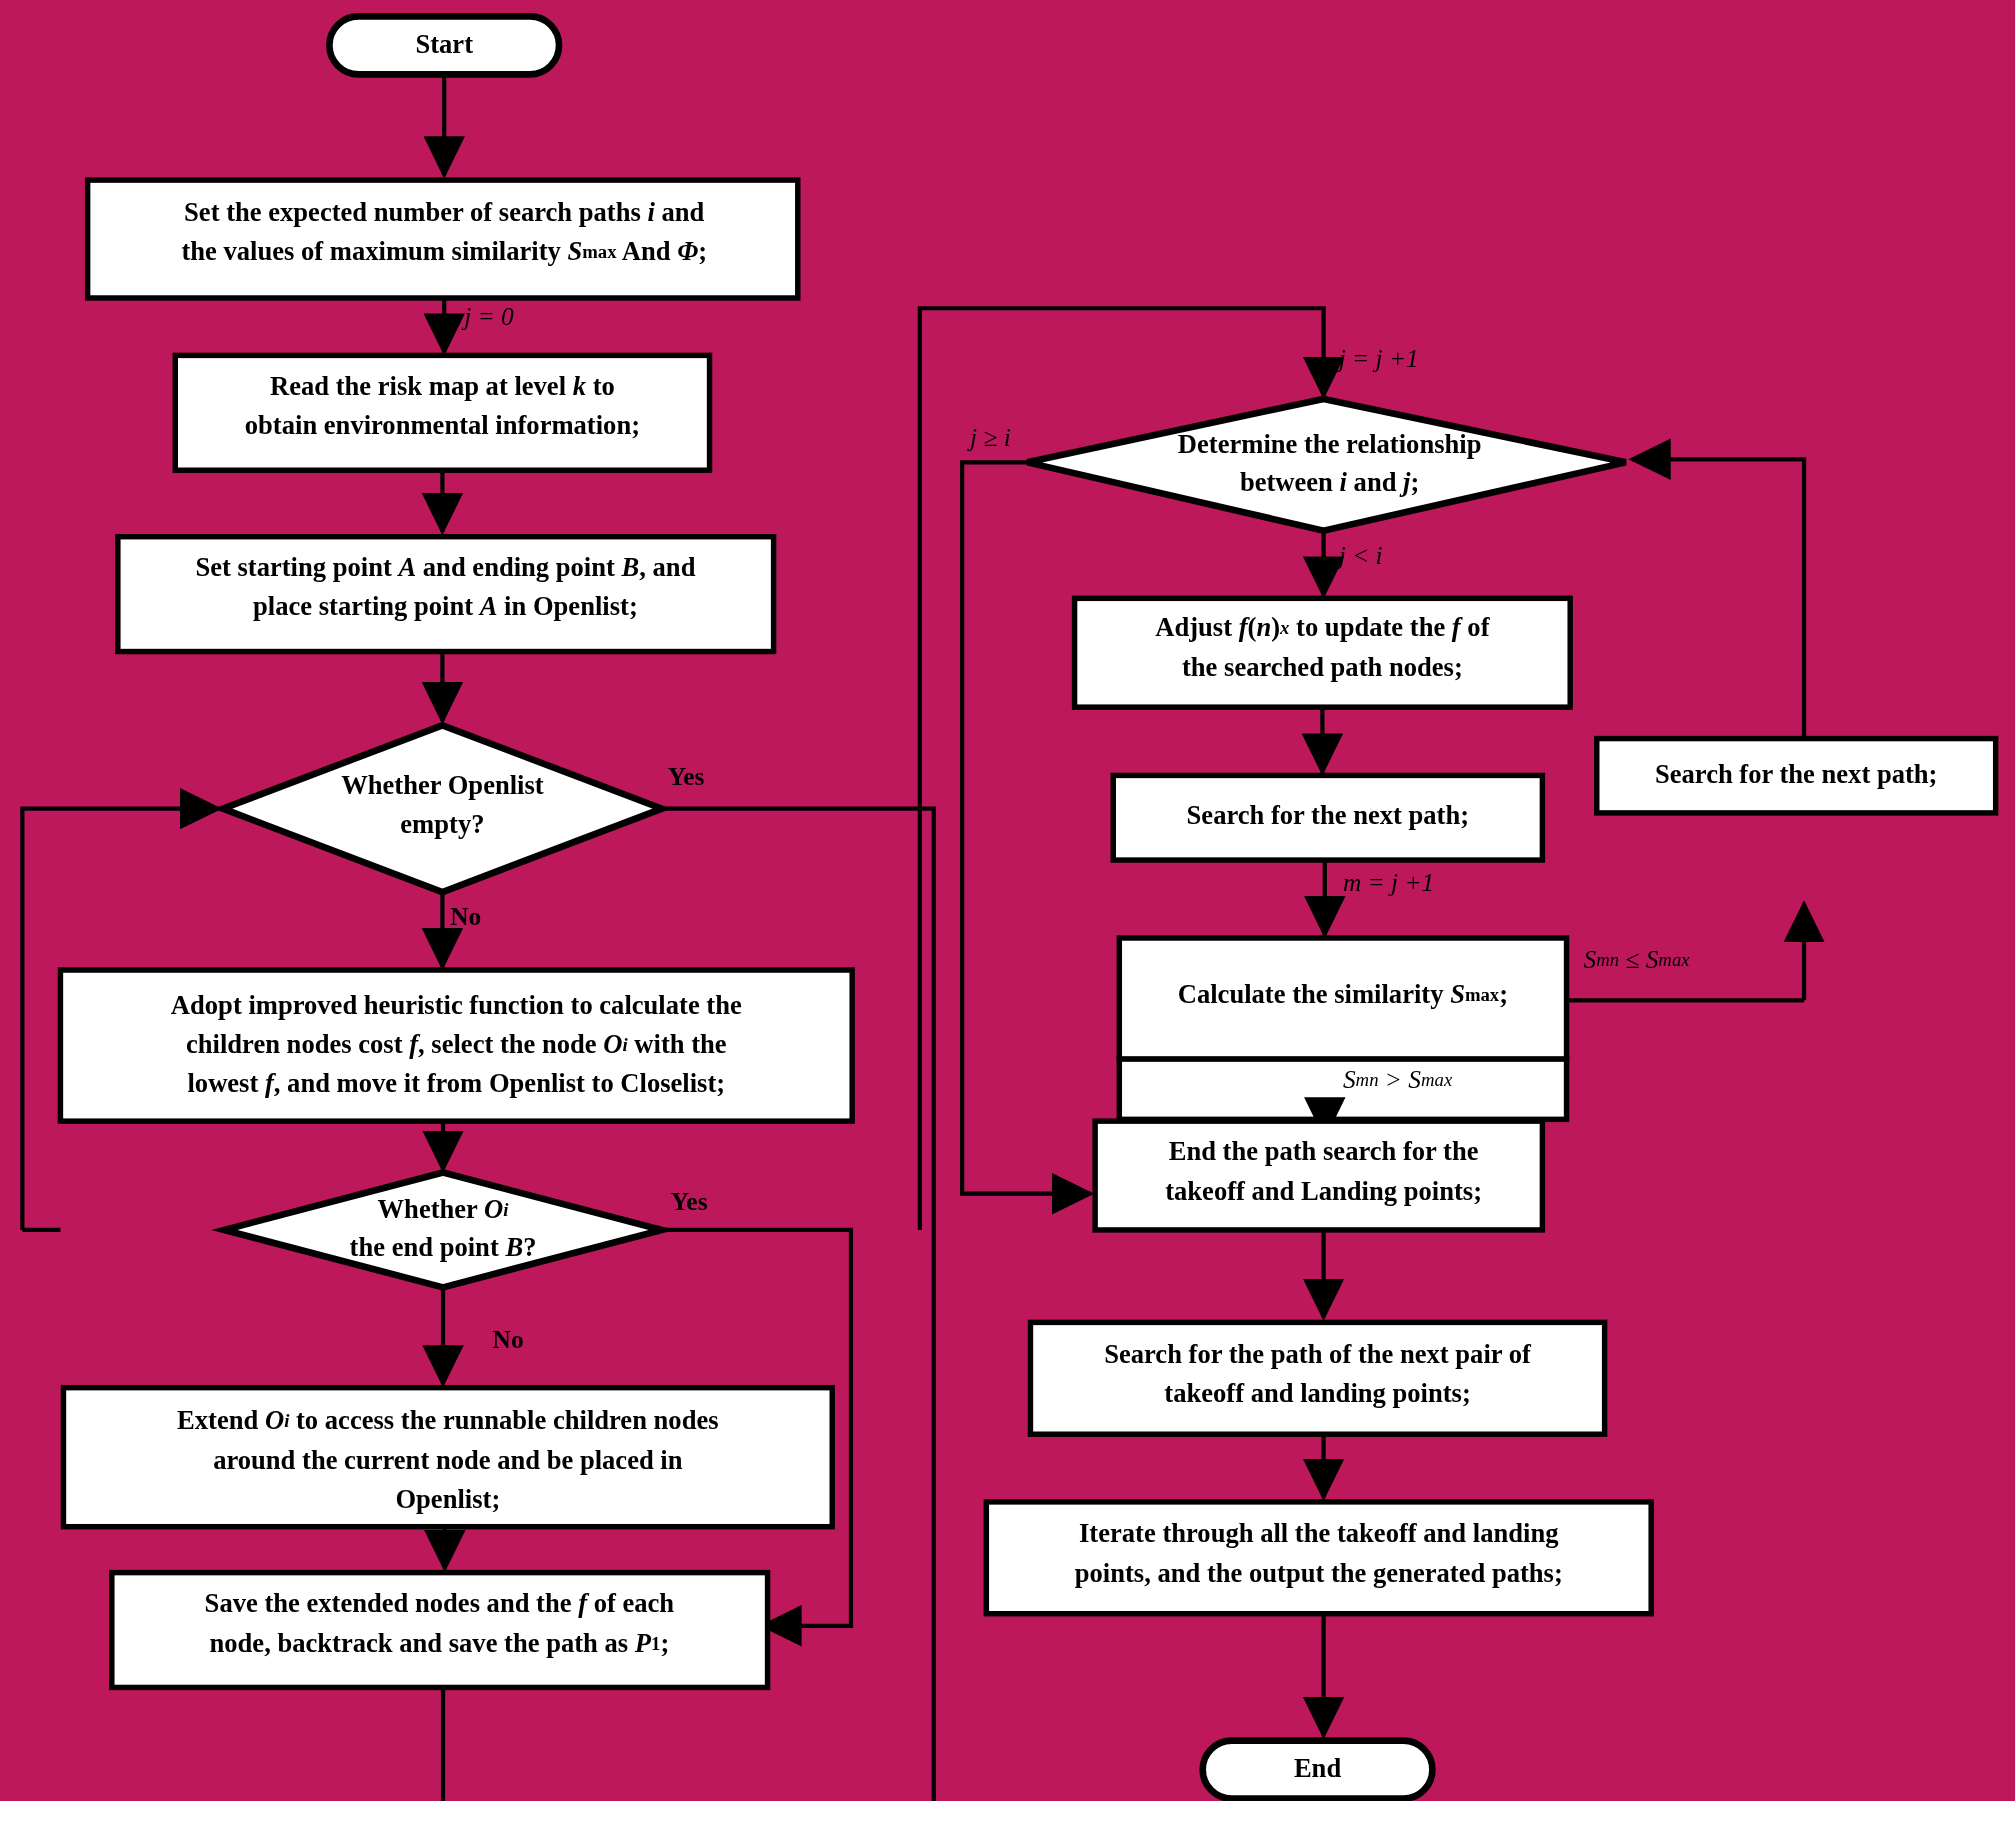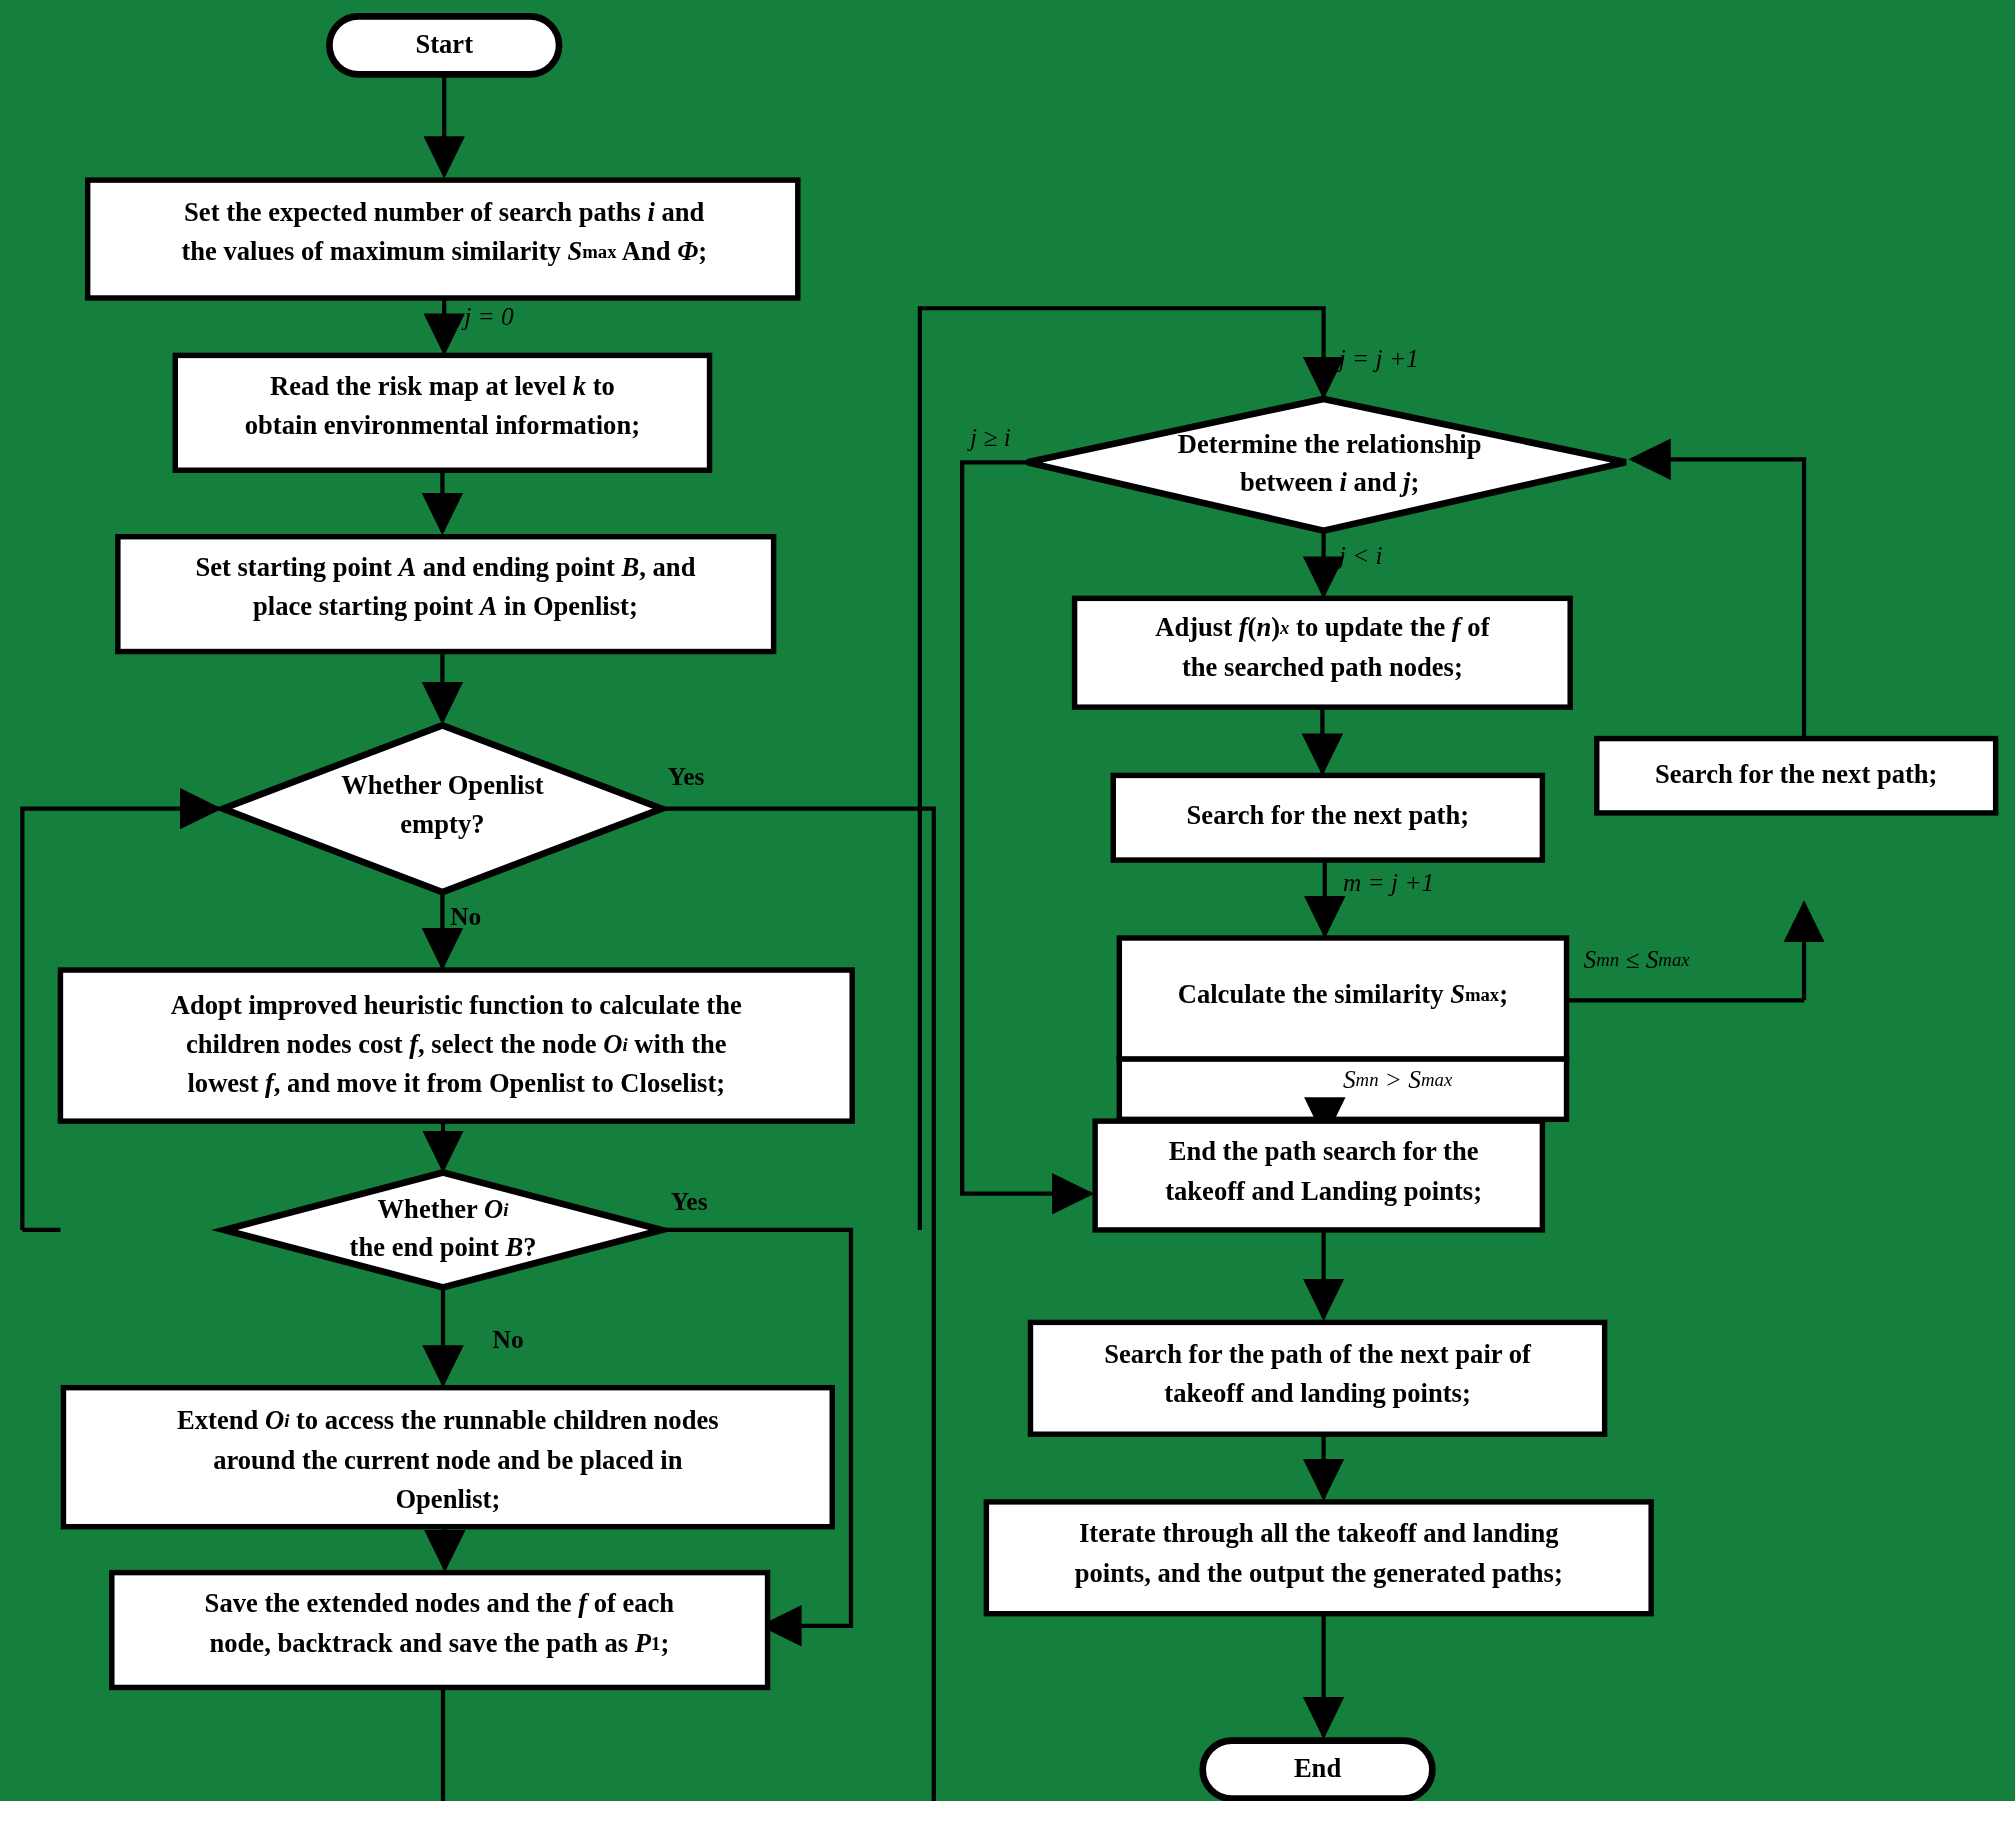--- a/index.html
+++ b/index.html
@@ -4,21 +4,21 @@
 <style>
   html, body {
     margin: 0;
     padding: 0;
     background: #ffffff;
   }
   #flowchart-root {
     position: relative;
     width: 2015px;
     height: 1801px;
-    background: #15803d;
+    background: #be185d;
     font-family: "Liberation Serif", "DejaVu Serif", serif;
   }
   svg.fc { display: block; }
   .node-box {
     fill: #ffffff;
     stroke: #000000;
     stroke-width: 9;
   }
   .node-terminal {
     fill: #ffffff;

